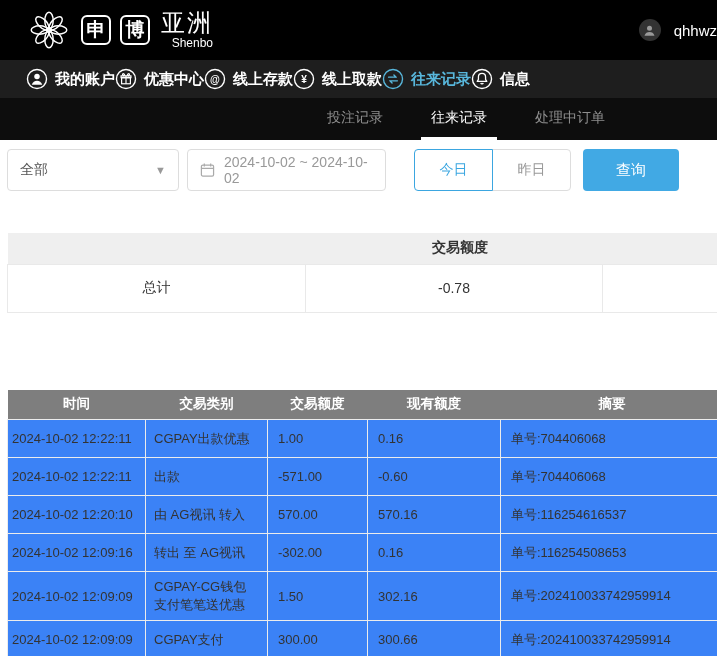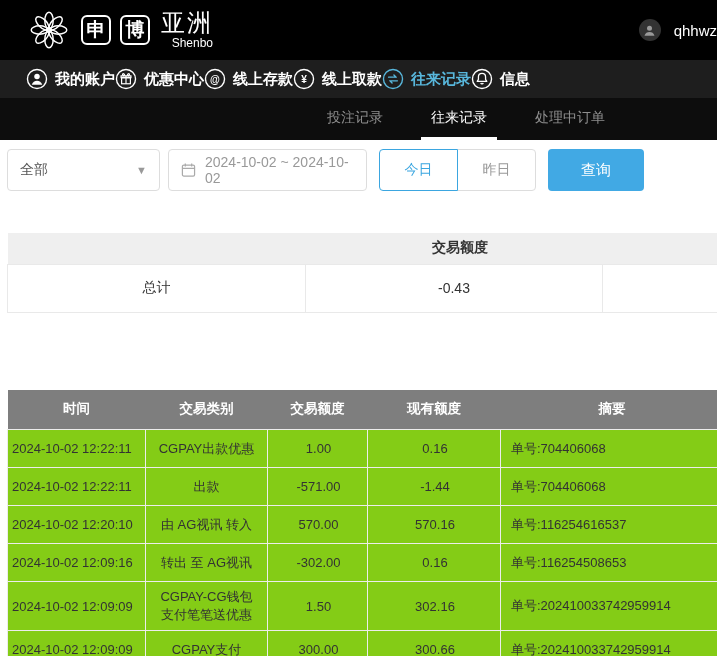--- a/index.html
+++ b/index.html
@@ -33,55 +33,55 @@
   
   .subnav{height:42px;background:#0d0d0d;display:flex;justify-content:center;
     padding-left:215px;gap:28px}
   .tab{display:flex;align-items:center;color:#8f8f8f;font-size:14px;
     padding:0 10px;border-bottom:3px solid transparent;cursor:pointer;white-space:nowrap}
   .tab.active{color:#fff;border-bottom-color:#fff}
 
   
   .filters{display:flex;align-items:center;padding:9px 0 0 7px}
   .filters>*{flex-shrink:0}
-  .select{width:153px;height:42px;border:1px solid #ddd;border-radius:4px;
+  .select{width:172px;height:42px;border:1px solid #ddd;border-radius:4px;
     display:flex;align-items:center;justify-content:space-between;
     padding:0 12px;color:#555;font-size:14px;cursor:pointer;background:#fff}
   .chev{color:#999;font-size:11px}
   .datebox{width:199px;height:42px;border:1px solid #ddd;border-radius:4px;
     display:flex;align-items:center;gap:9px;padding:0 12px;color:#999;
     font-size:14px;margin-left:8px;cursor:text;background:#fff}
-  .btngroup{display:flex;margin-left:12px}
+  .btngroup{display:flex;margin-left:28px}
   .qbtn{height:42px;width:79px;background:#fff;border:1px solid #ddd;
     color:#999;font-size:14px;cursor:pointer;font-family:inherit}
   .qbtn+.qbtn{margin-left:-1px}
   .qbtn:first-child{border-radius:4px 0 0 4px}
   .qbtn:last-child{border-radius:0 4px 4px 0}
   .qbtn.active{color:#3ba6e0;border-color:#3ba6e0;position:relative;z-index:1}
   .query{height:42px;width:96px;margin-left:12px;background:#41a9e4;border:none;
     color:#fff;font-size:15px;border-radius:4px;cursor:pointer;font-family:inherit}
 
   
   .summary{border-collapse:collapse;table-layout:fixed;width:905px;
     margin:42px 0 0 7px;color:#333}
   .summary th{background:#efefef;height:31px;font-weight:bold;font-size:14px;
     text-align:center}
   .summary td{border:1px solid #e9e9e9;height:48px;text-align:center;
     font-size:14px;background:#fff}
 
   
   .txtable{border-collapse:collapse;table-layout:fixed;width:716px;
     margin:77px 0 0 7px;color:#333}
-  .txtable th{background:#7e7e7e;color:#fff;height:40px;font-size:13.5px;
+  .txtable th{background:#7e7e7e;color:#fff;height:30px;font-size:13.5px;
     font-weight:bold;text-align:center}
   .txtable td{border:1px solid #ececec;height:38px;padding:6px 10px;
-    font-size:13px;word-break:break-all;background:#84cc16}
+    font-size:13px;word-break:break-all;background:#3b82f6}
   .txtable td.c0{white-space:nowrap;padding:6px 4px;text-align:left}
-  .txtable td.c1{text-align:center;padding:6px 8px}
-  .txtable td.c2,.txtable td.c3{text-align:center;padding-right:8px}
+  .txtable td.c1{text-align:left;padding:6px 8px}
+  .txtable td.c2,.txtable td.c3{text-align:left;padding-right:8px}
   .txtable td.c4{text-align:left}
 </style>
 </head>
 <body>
 
 <div class="topbar">
   <div class="brand">
     <svg class="flower" viewBox="0 0 44 44">
       <g fill="none" stroke="#fff" stroke-width="1.4">
         <g transform="rotate(0 22 22)">
@@ -213,21 +213,21 @@
       <col style="width:310px">
     </colgroup>
   <thead>
     <tr>
         <th colspan="3">交易额度</th>
       </tr>
   </thead>
   <tbody>
     <tr>
       <td>总计</td>
-      <td>-0.43</td>
+      <td>-0.78</td>
       <td></td>
     </tr>
   </tbody>
 </table>
 
 <table class="txtable">
   <colgroup>
     <col style="width:138px">
       <col style="width:122px">
       <col style="width:100px">
@@ -248,21 +248,21 @@
         <td class="c0">2024-10-02 12:22:11</td>
         <td class="c1">CGPAY出款优惠</td>
         <td class="c2">1.00</td>
         <td class="c3">0.16</td>
         <td class="c4">单号:704406068</td>
       </tr>
       <tr>
         <td class="c0">2024-10-02 12:22:11</td>
         <td class="c1">出款</td>
         <td class="c2">-571.00</td>
-        <td class="c3">-1.44</td>
+        <td class="c3">-0.60</td>
         <td class="c4">单号:704406068</td>
       </tr>
       <tr>
         <td class="c0">2024-10-02 12:20:10</td>
         <td class="c1">由 AG视讯 转入</td>
         <td class="c2">570.00</td>
         <td class="c3">570.16</td>
         <td class="c4">单号:116254616537</td>
       </tr>
       <tr>

